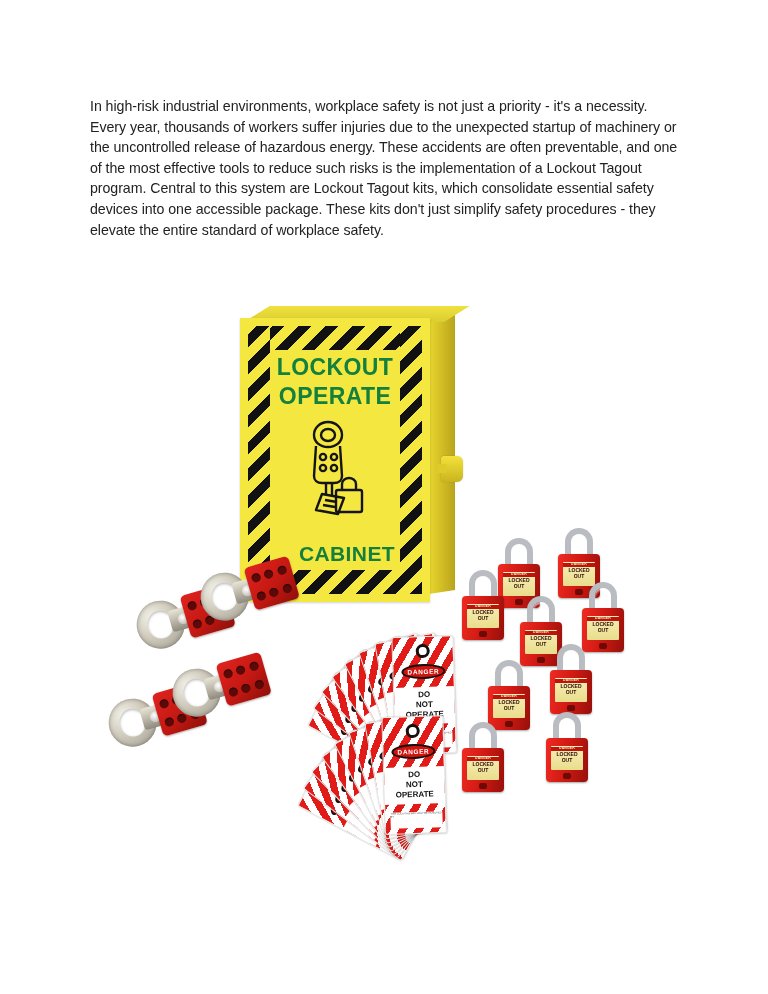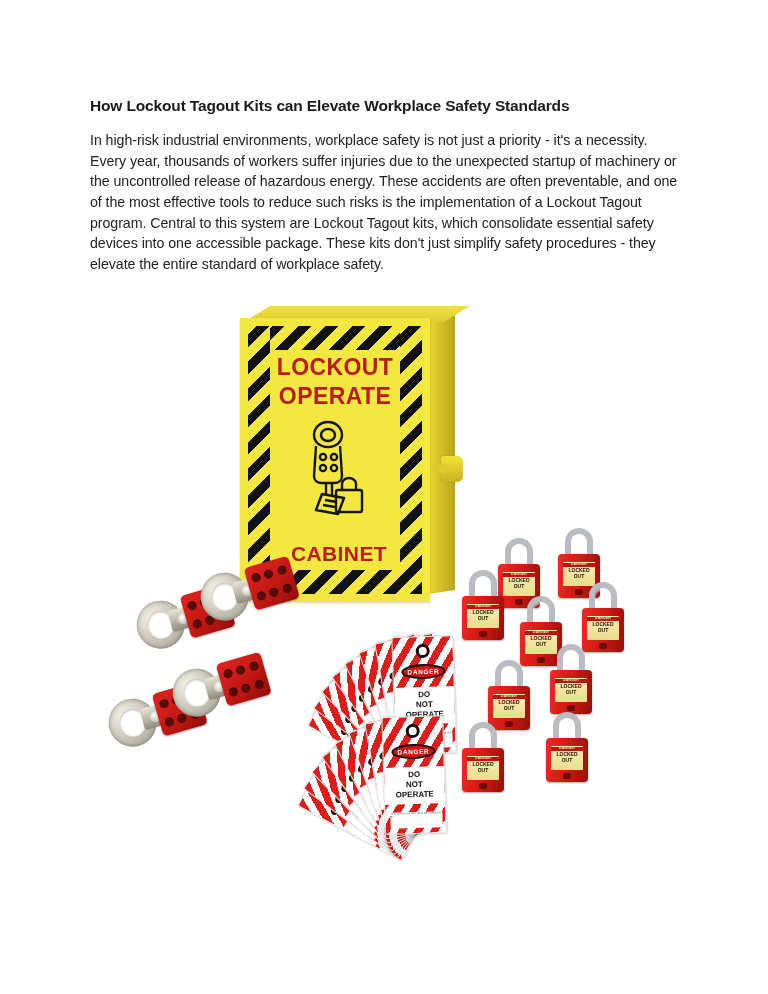--- a/index.html
+++ b/index.html
@@ -111,29 +111,29 @@
     top: 34px;
     right: 32px;
     bottom: 34px;
     background: #f4e73f;
     display: flex;
     flex-direction: column;
     align-items: center;
   }
   .cab-line1, .cab-line2, .cab-line3 {
     font-weight: bold;
-    color: #b91c1c;
+    color: #15803d;
     text-align: center;
     letter-spacing: 0.4px;
     line-height: 1;
     width: 100%;
   }
   .cab-line1 { font-size: 23px; margin-top: 4px; }
   .cab-line2 { font-size: 23px; margin-top: 6px; }
-  .cab-line3 { font-size: 21px; position: absolute; bottom: 4px; left: 4px; }
+  .cab-line3 { font-size: 21px; position: absolute; bottom: 4px; left: 12px; }
 
   .cab-glyph {
     position: absolute;
     left: 50%;
     top: 64px;
     transform: translateX(-50%);
     width: 86px;
     height: 104px;
   }
   .cab-latch {
@@ -348,21 +348,20 @@
     background: #ffffff;
     overflow: hidden;
   }
 </style>
 </head>
 <body>
 
 <div class="page">
 
   <article class="article">
-    <h1 class="article-title">How Lockout Tagout Kits can Elevate Workplace Safety Standards</h1>
     <p class="article-body">In high-risk industrial environments, workplace safety is not just a priority - it's a necessity. Every year, thousands of workers suffer injuries due to the unexpected startup of machinery or the uncontrolled release of hazardous energy. These accidents are often preventable, and one of the most effective tools to reduce such risks is the implementation of a Lockout Tagout program. Central to this system are Lockout Tagout kits, which consolidate essential safety devices into one accessible package. These kits don't just simplify safety procedures - they elevate the entire standard of workplace safety.</p>
   </article>
 
   <figure class="product-photo" style="margin:0;">
 
     <div class="cabinet">
       <div class="cab-side"></div>
       <div class="cab-top"></div>
       <div class="cab-latch"></div>
 

